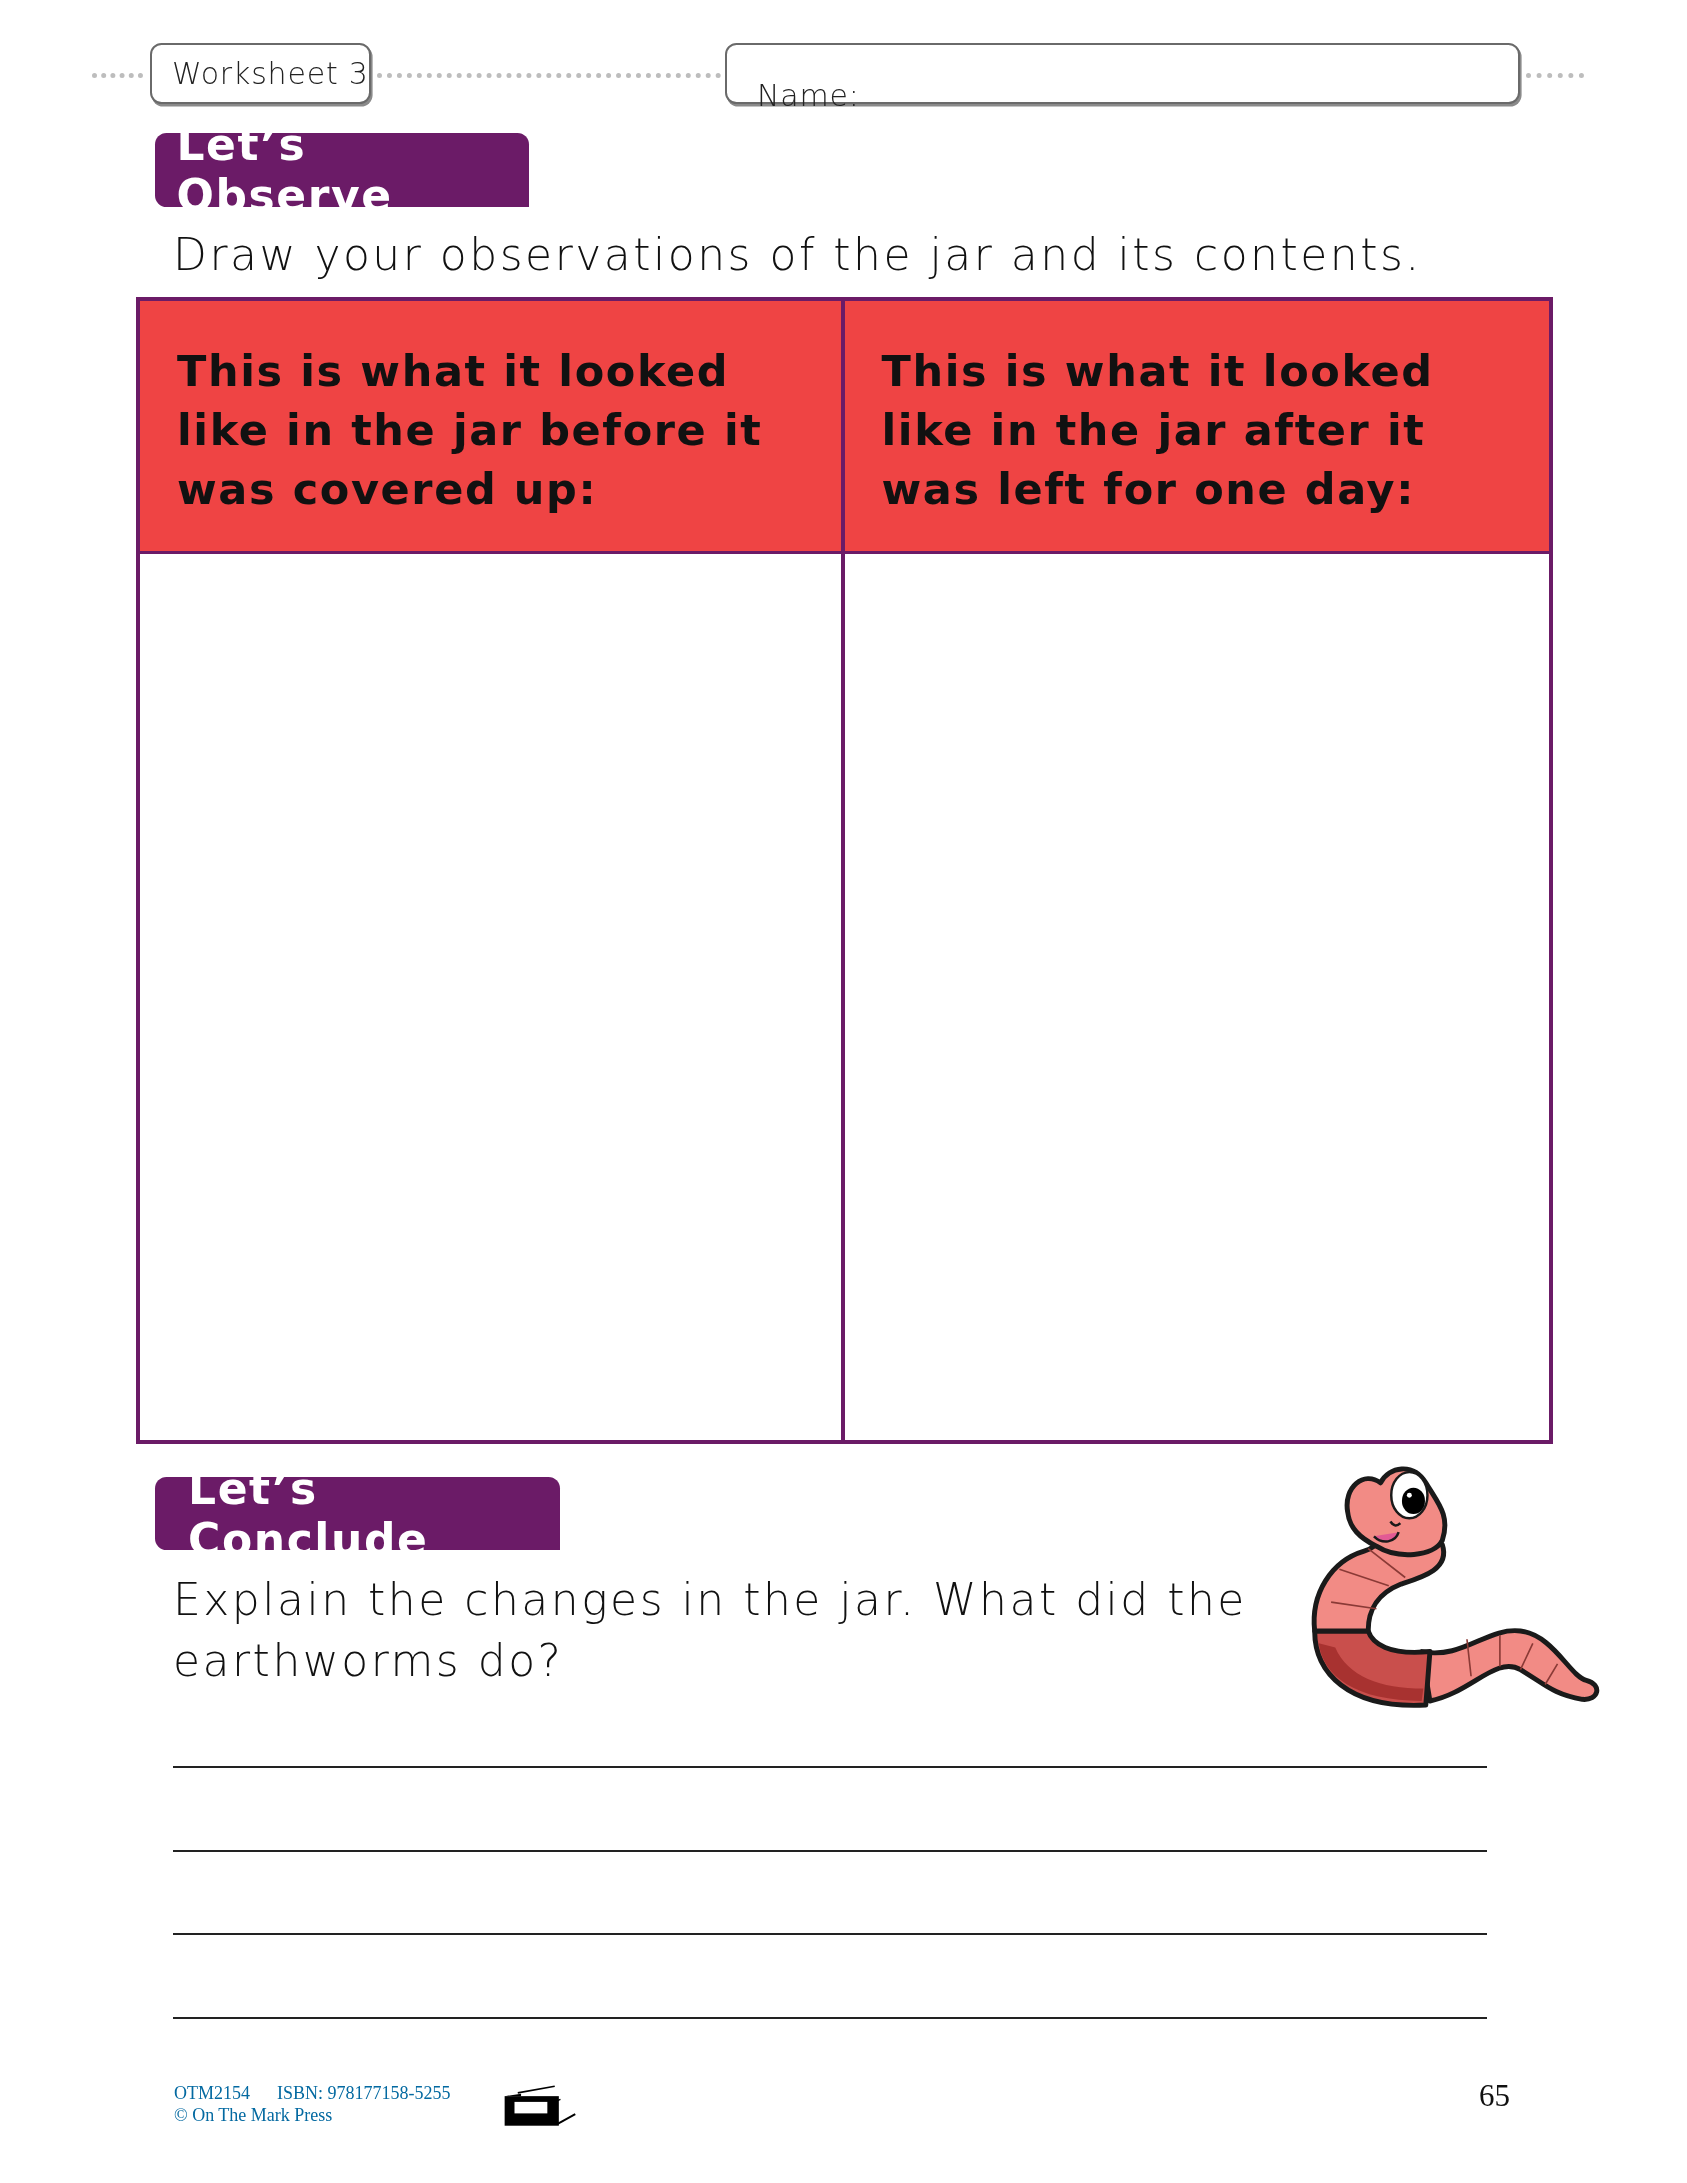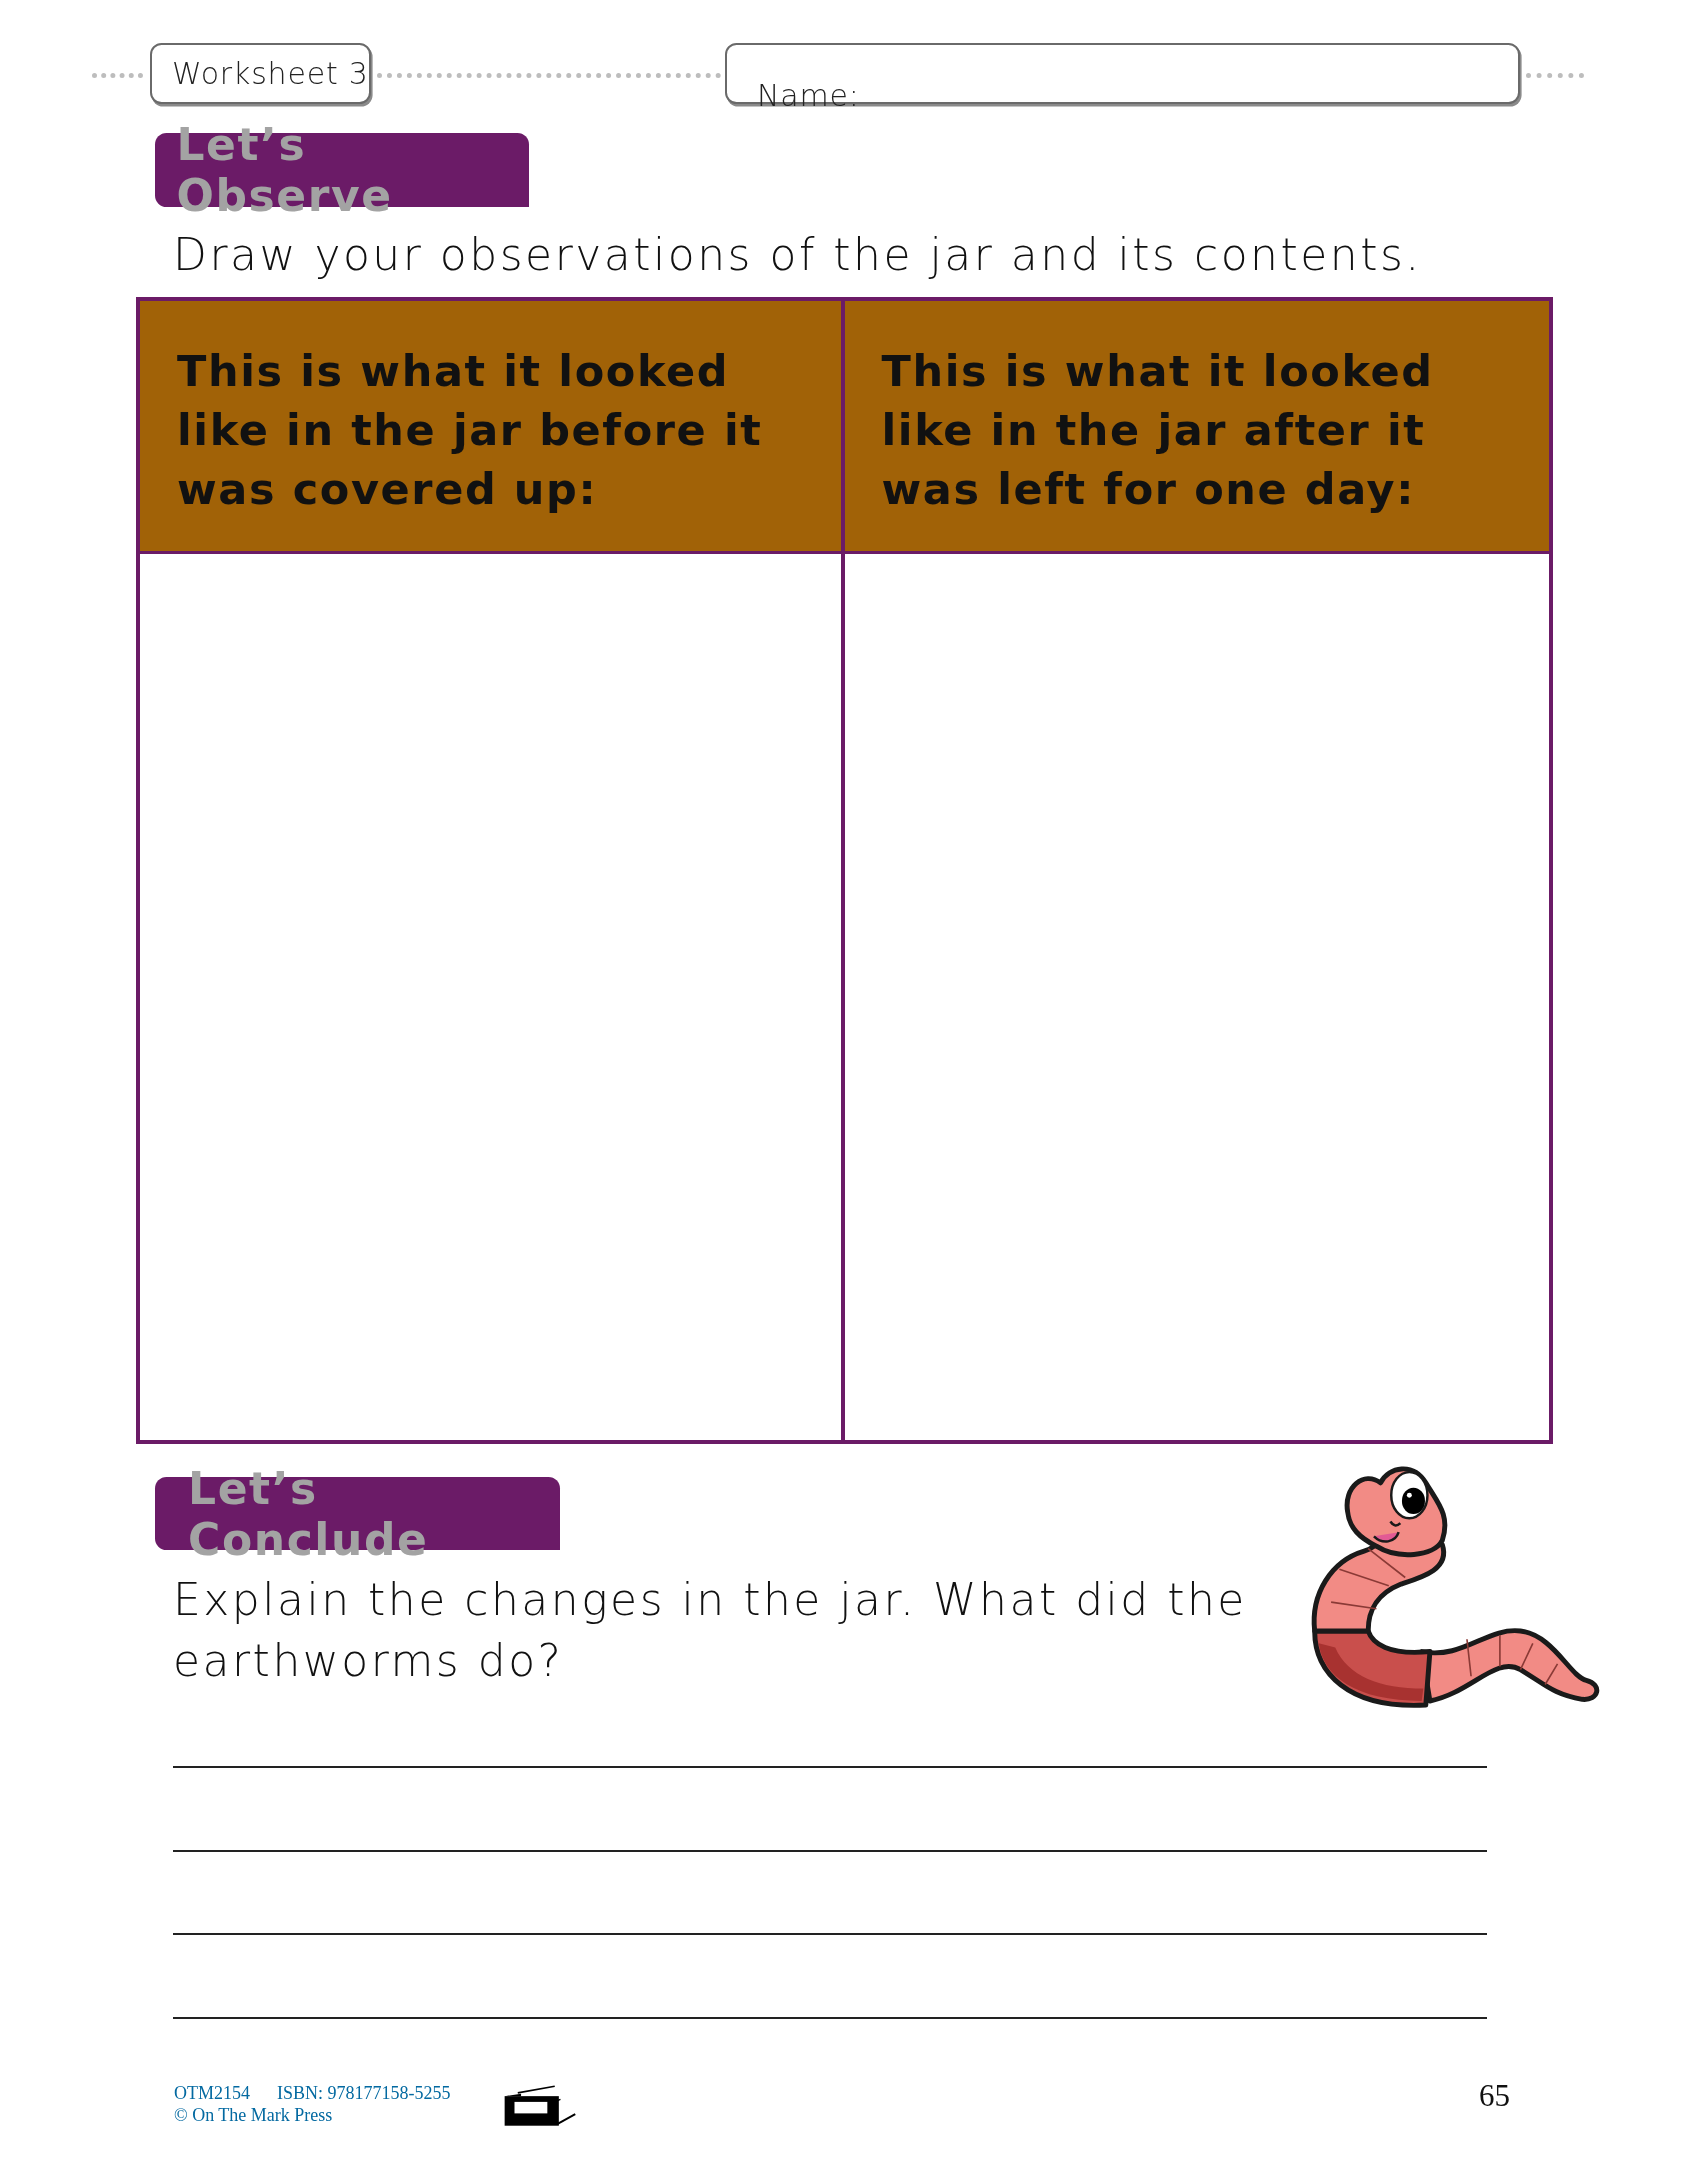--- a/index.html
+++ b/index.html
@@ -4,30 +4,30 @@
 <style>
   html, body { margin:0; padding:0; background:#ffffff; }
   body { width:1687px; height:2183px; position:relative; overflow:hidden;
          font-family:"DejaVu Sans", sans-serif; color:#111; }
   .abs { position:absolute; }
   .dots { position:absolute; height:0; border-top:5.8px dotted #bdbdbd; }
   .hbox { position:absolute; background:#fff; border:2.5px solid #6a6a6a; border-radius:11.5px;
           box-shadow:1.6px 2.5px 0 #8a8a8a; box-sizing:border-box;
           font-family:"DejaVu Sans", sans-serif; font-size:30px; font-weight:300;
           color:#222; display:flex; align-items:center; padding-left:20px; letter-spacing:0.8px; }
-  .pill { position:absolute; background:#6b1b67; color:#a3a3a3; border-radius:11.5px 11.5px 0 11.5px;
+  .pill { position:absolute; background:#6b1b67; color:#ffffff; border-radius:11.5px 11.5px 0 11.5px;
           font-family:"DejaVu Sans", sans-serif; font-weight:bold; font-size:44px;
           display:flex; align-items:center; padding-left:21.4px; box-sizing:border-box; letter-spacing:1.6px; }
   .instr { position:absolute; font-family:"DejaVu Sans", sans-serif; font-weight:300;
            font-size:44px; color:#111; letter-spacing:2.5px; line-height:61px; }
   .table { position:absolute; left:136px; top:297px; width:1417px; height:1147px;
            border:4.1px solid #6b1b67; box-sizing:border-box; display:grid;
            grid-template-columns:1fr 1fr; grid-template-rows:253px 1fr; }
   .cell { box-sizing:border-box; }
-  .head { background:#a16207; border-bottom:3.3px solid #6b1b67; padding:41px 33px 0 37px;
+  .head { background:#ef4444; border-bottom:3.3px solid #6b1b67; padding:41px 33px 0 37px;
           font-family:"DejaVu Sans", sans-serif; font-weight:bold; font-size:43px; line-height:59px;
           letter-spacing:1.6px; color:#111; }
   .left { border-right:4.1px solid #6b1b67; }
   .wline { position:absolute; left:173px; width:1314px; height:0; border-top:2.5px solid #222; }
   .foot { position:absolute; font-family:"Liberation Serif", serif; font-size:18px; color:#0369a1; line-height:22px; }
   .pagenum { position:absolute; font-family:"Liberation Serif", serif; font-size:31px; color:#111; }
 </style>
 </head>
 <body>
 

